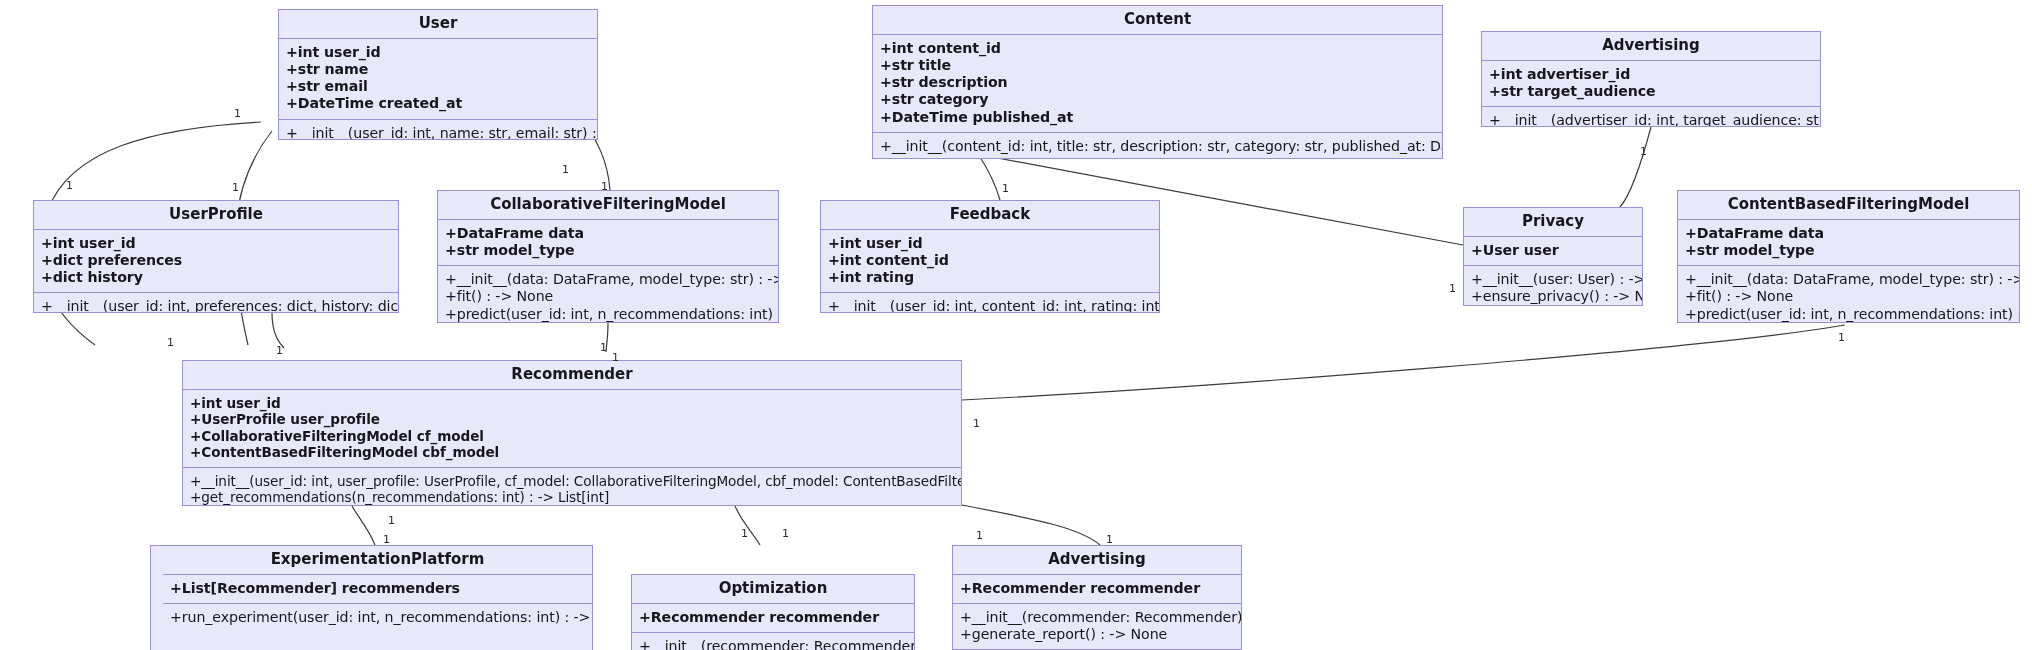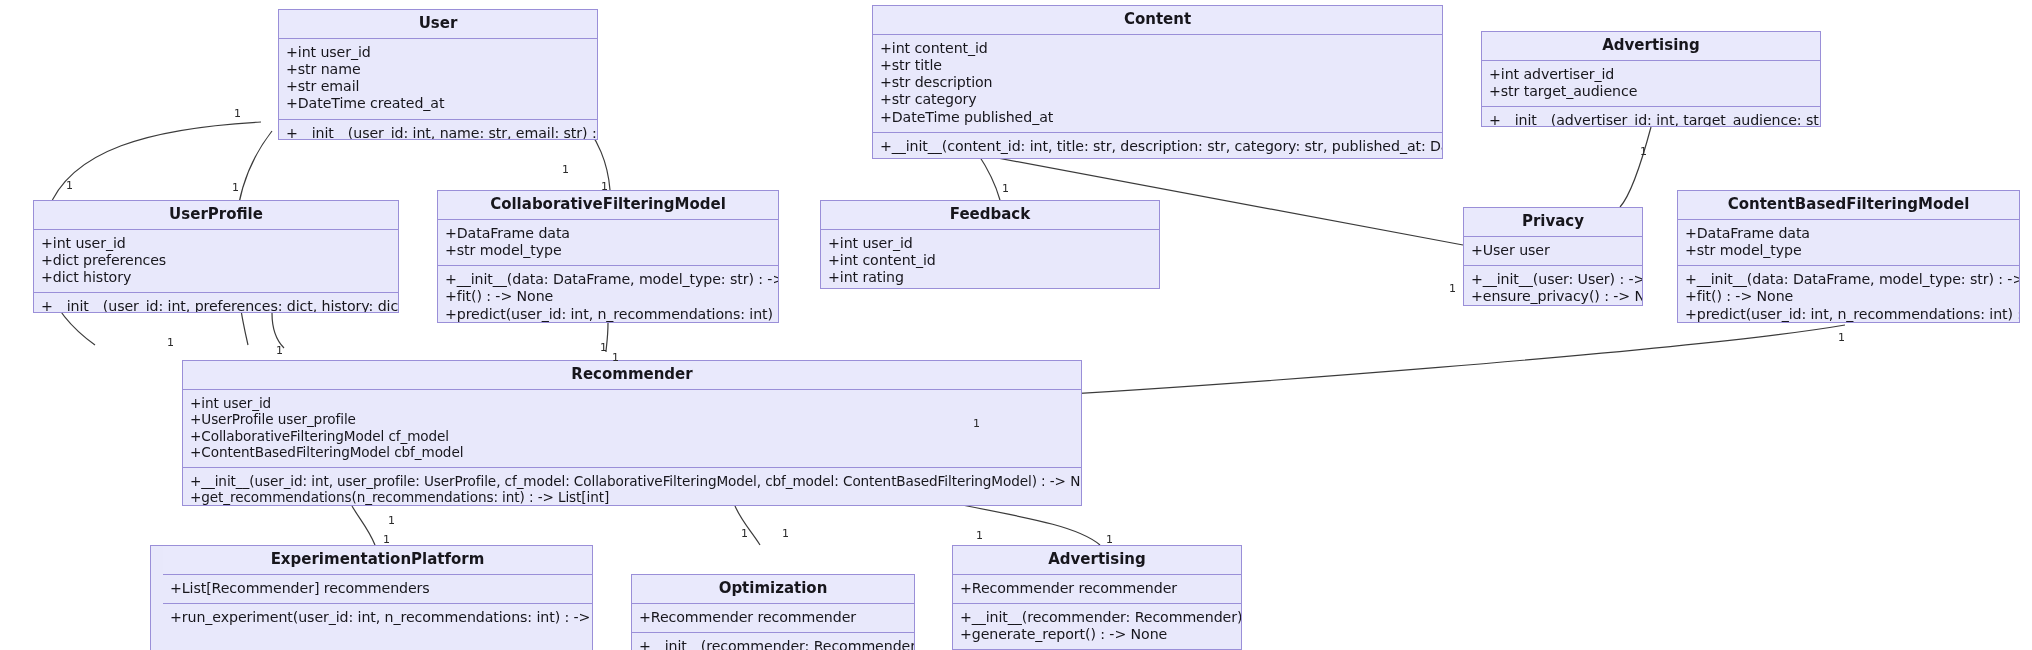--- a/index.html
+++ b/index.html
@@ -45,20 +45,21 @@
     border-bottom: 1px solid #9a8fd8;
     background: #e9e9fc;
     line-height: 1.1;
     white-space: nowrap;
   }
   .uml-attrs {
     box-sizing: border-box;
     padding: 5px 7px 6px 7px;
     border-bottom: 1px solid #9a8fd8;
     background: #e8e8fb;
+    font-weight: bold;
   }
   .uml-methods {
     box-sizing: border-box;
     padding: 5px 7px 6px 7px;
     background: #e8e8fb;
   }
   .uml-line {
     white-space: nowrap;
     line-height: 1.22;
     font-size: 14.2px;
@@ -145,21 +146,21 @@
         <div class="uml-attrs">
           <div class="uml-line">+DataFrame data</div>
           <div class="uml-line">+str model_type</div>
         </div>
         <div class="uml-methods">
           <div class="uml-line">+__init__(data: DataFrame, model_type: str) : -&gt; None</div>
           <div class="uml-line">+fit() : -&gt; None</div>
           <div class="uml-line">+predict(user_id: int, n_recommendations: int) : -&gt; List[int]</div>
         </div>
       </div>
-      <div class="uml-class" style="left: 820px; top: 200px; width: 340px; height: 89px; background: rgb(232, 232, 251); border-color: rgb(154, 143, 216);">
+      <div class="uml-class" style="left: 820px; top: 200px; width: 340px; height: 113px; background: rgb(232, 232, 251); border-color: rgb(154, 143, 216);">
         <div class="uml-header">Feedback</div>
         <div class="uml-attrs">
           <div class="uml-line">+int user_id</div>
           <div class="uml-line">+int content_id</div>
           <div class="uml-line">+int rating</div>
         </div>
         <div class="uml-methods">
           <div class="uml-line">+__init__(user_id: int, content_id: int, rating: int) : -&gt; None</div>
         </div>
       </div>
@@ -178,21 +179,21 @@
         <div class="uml-attrs">
           <div class="uml-line">+DataFrame data</div>
           <div class="uml-line">+str model_type</div>
         </div>
         <div class="uml-methods">
           <div class="uml-line">+__init__(data: DataFrame, model_type: str) : -&gt; None</div>
           <div class="uml-line">+fit() : -&gt; None</div>
           <div class="uml-line">+predict(user_id: int, n_recommendations: int) : -&gt; List[int]</div>
         </div>
       </div>
-      <div class="uml-class compact" style="left: 182px; top: 360px; width: 900px; height: 146px; background: rgb(232, 232, 251); border-color: rgb(154, 143, 216);">
+      <div class="uml-class compact" style="left: 182px; top: 360px; width: 780px; height: 146px; background: rgb(232, 232, 251); border-color: rgb(154, 143, 216);">
         <div class="uml-header">Recommender</div>
         <div class="uml-attrs">
           <div class="uml-line">+int user_id</div>
           <div class="uml-line">+UserProfile user_profile</div>
           <div class="uml-line">+CollaborativeFilteringModel cf_model</div>
           <div class="uml-line">+ContentBasedFilteringModel cbf_model</div>
         </div>
         <div class="uml-methods">
           <div class="uml-line">+__init__(user_id: int, user_profile: UserProfile, cf_model: CollaborativeFilteringModel, cbf_model: ContentBasedFilteringModel) : -&gt; None</div>
           <div class="uml-line">+get_recommendations(n_recommendations: int) : -&gt; List[int]</div>

